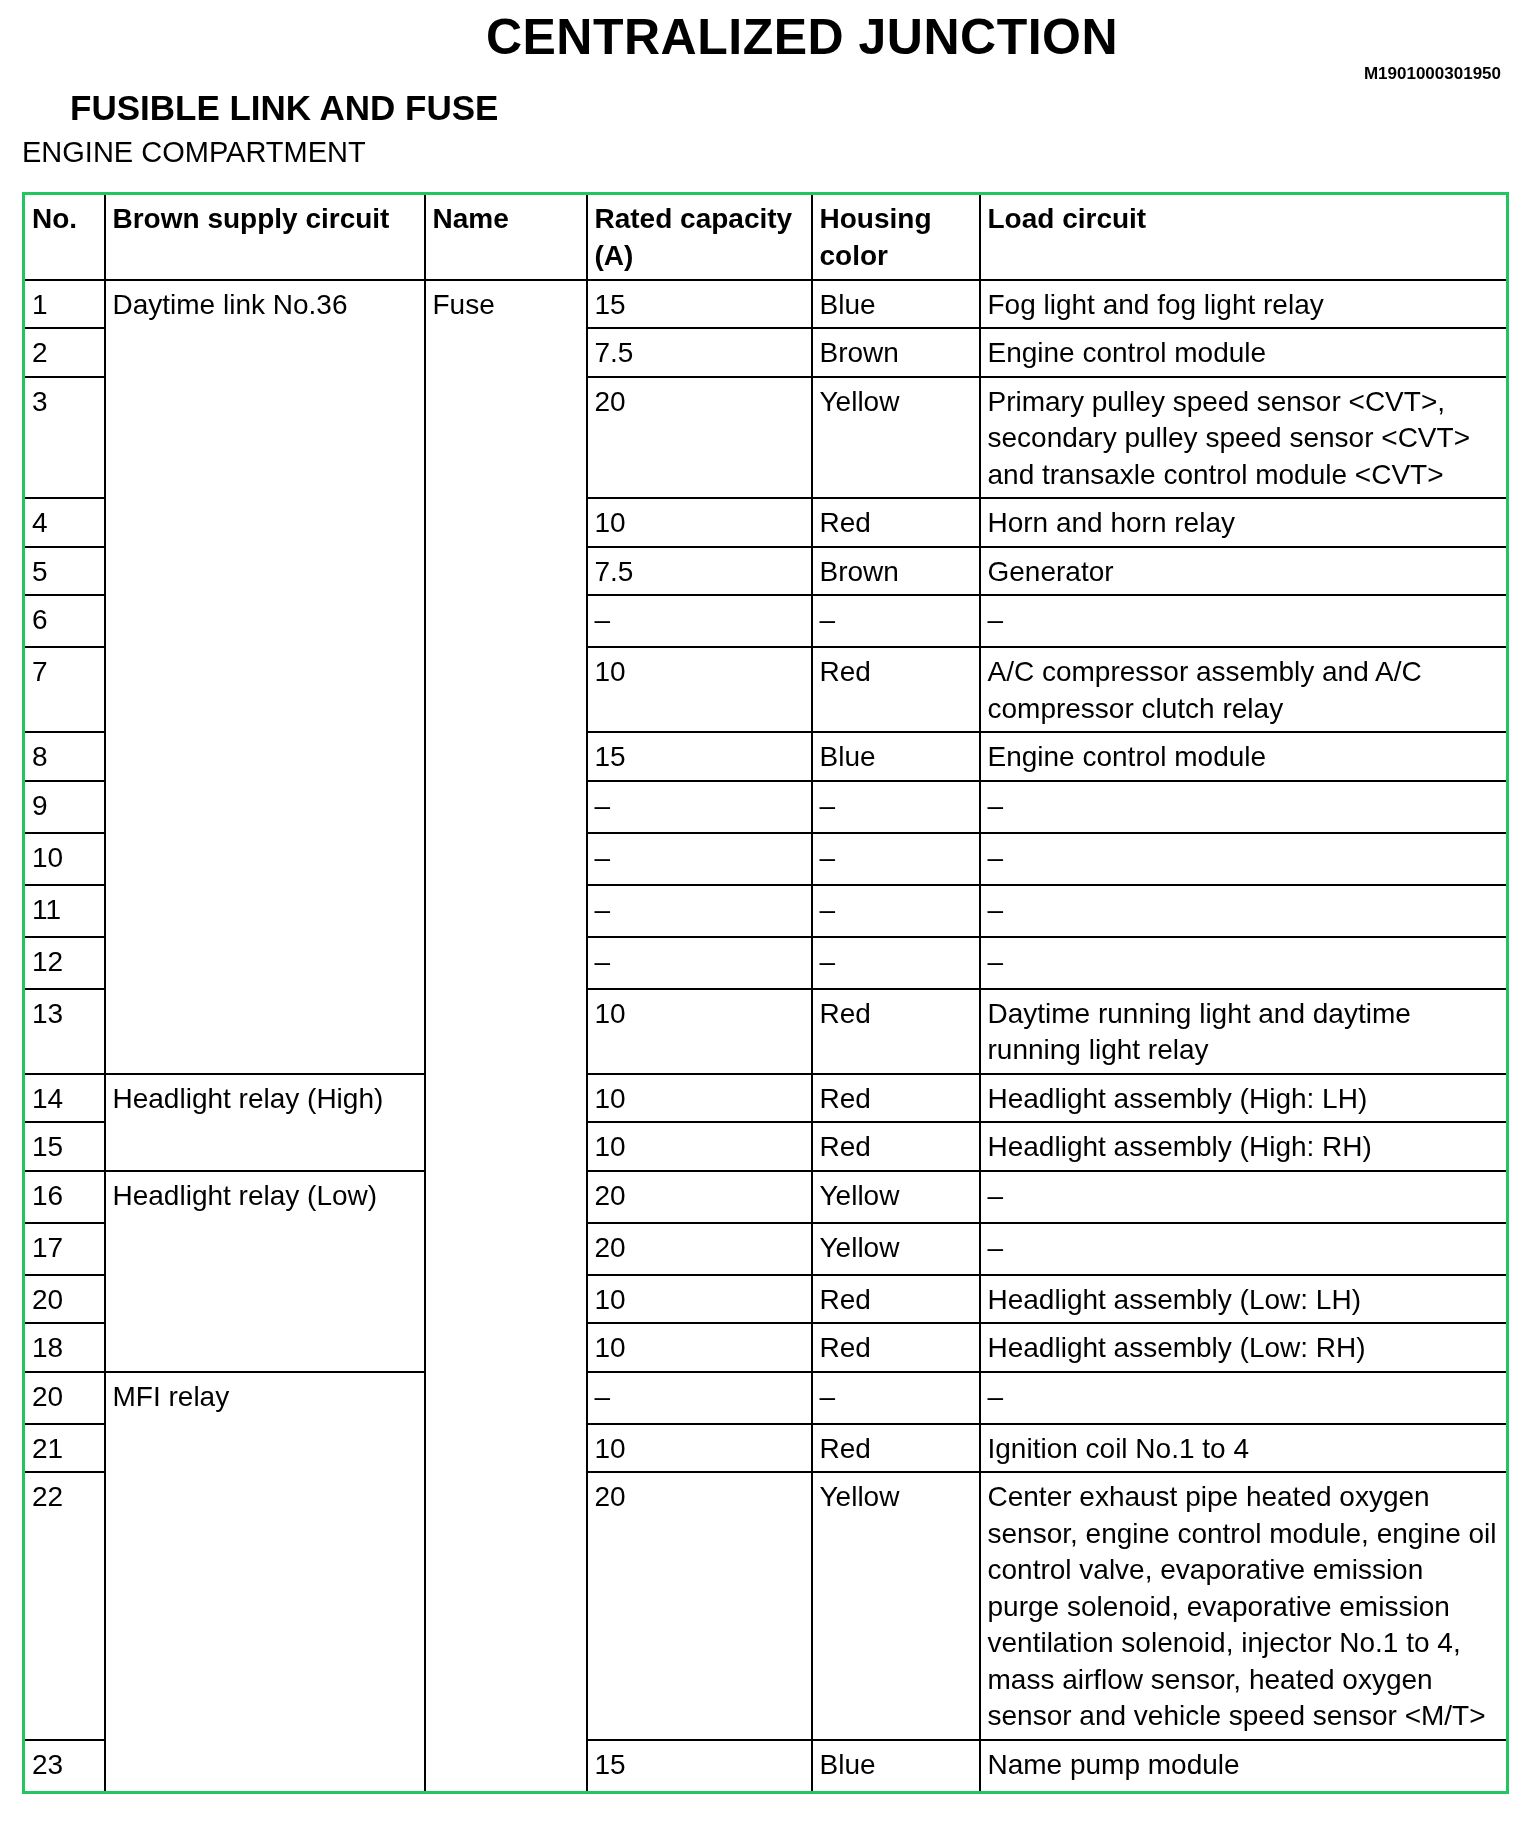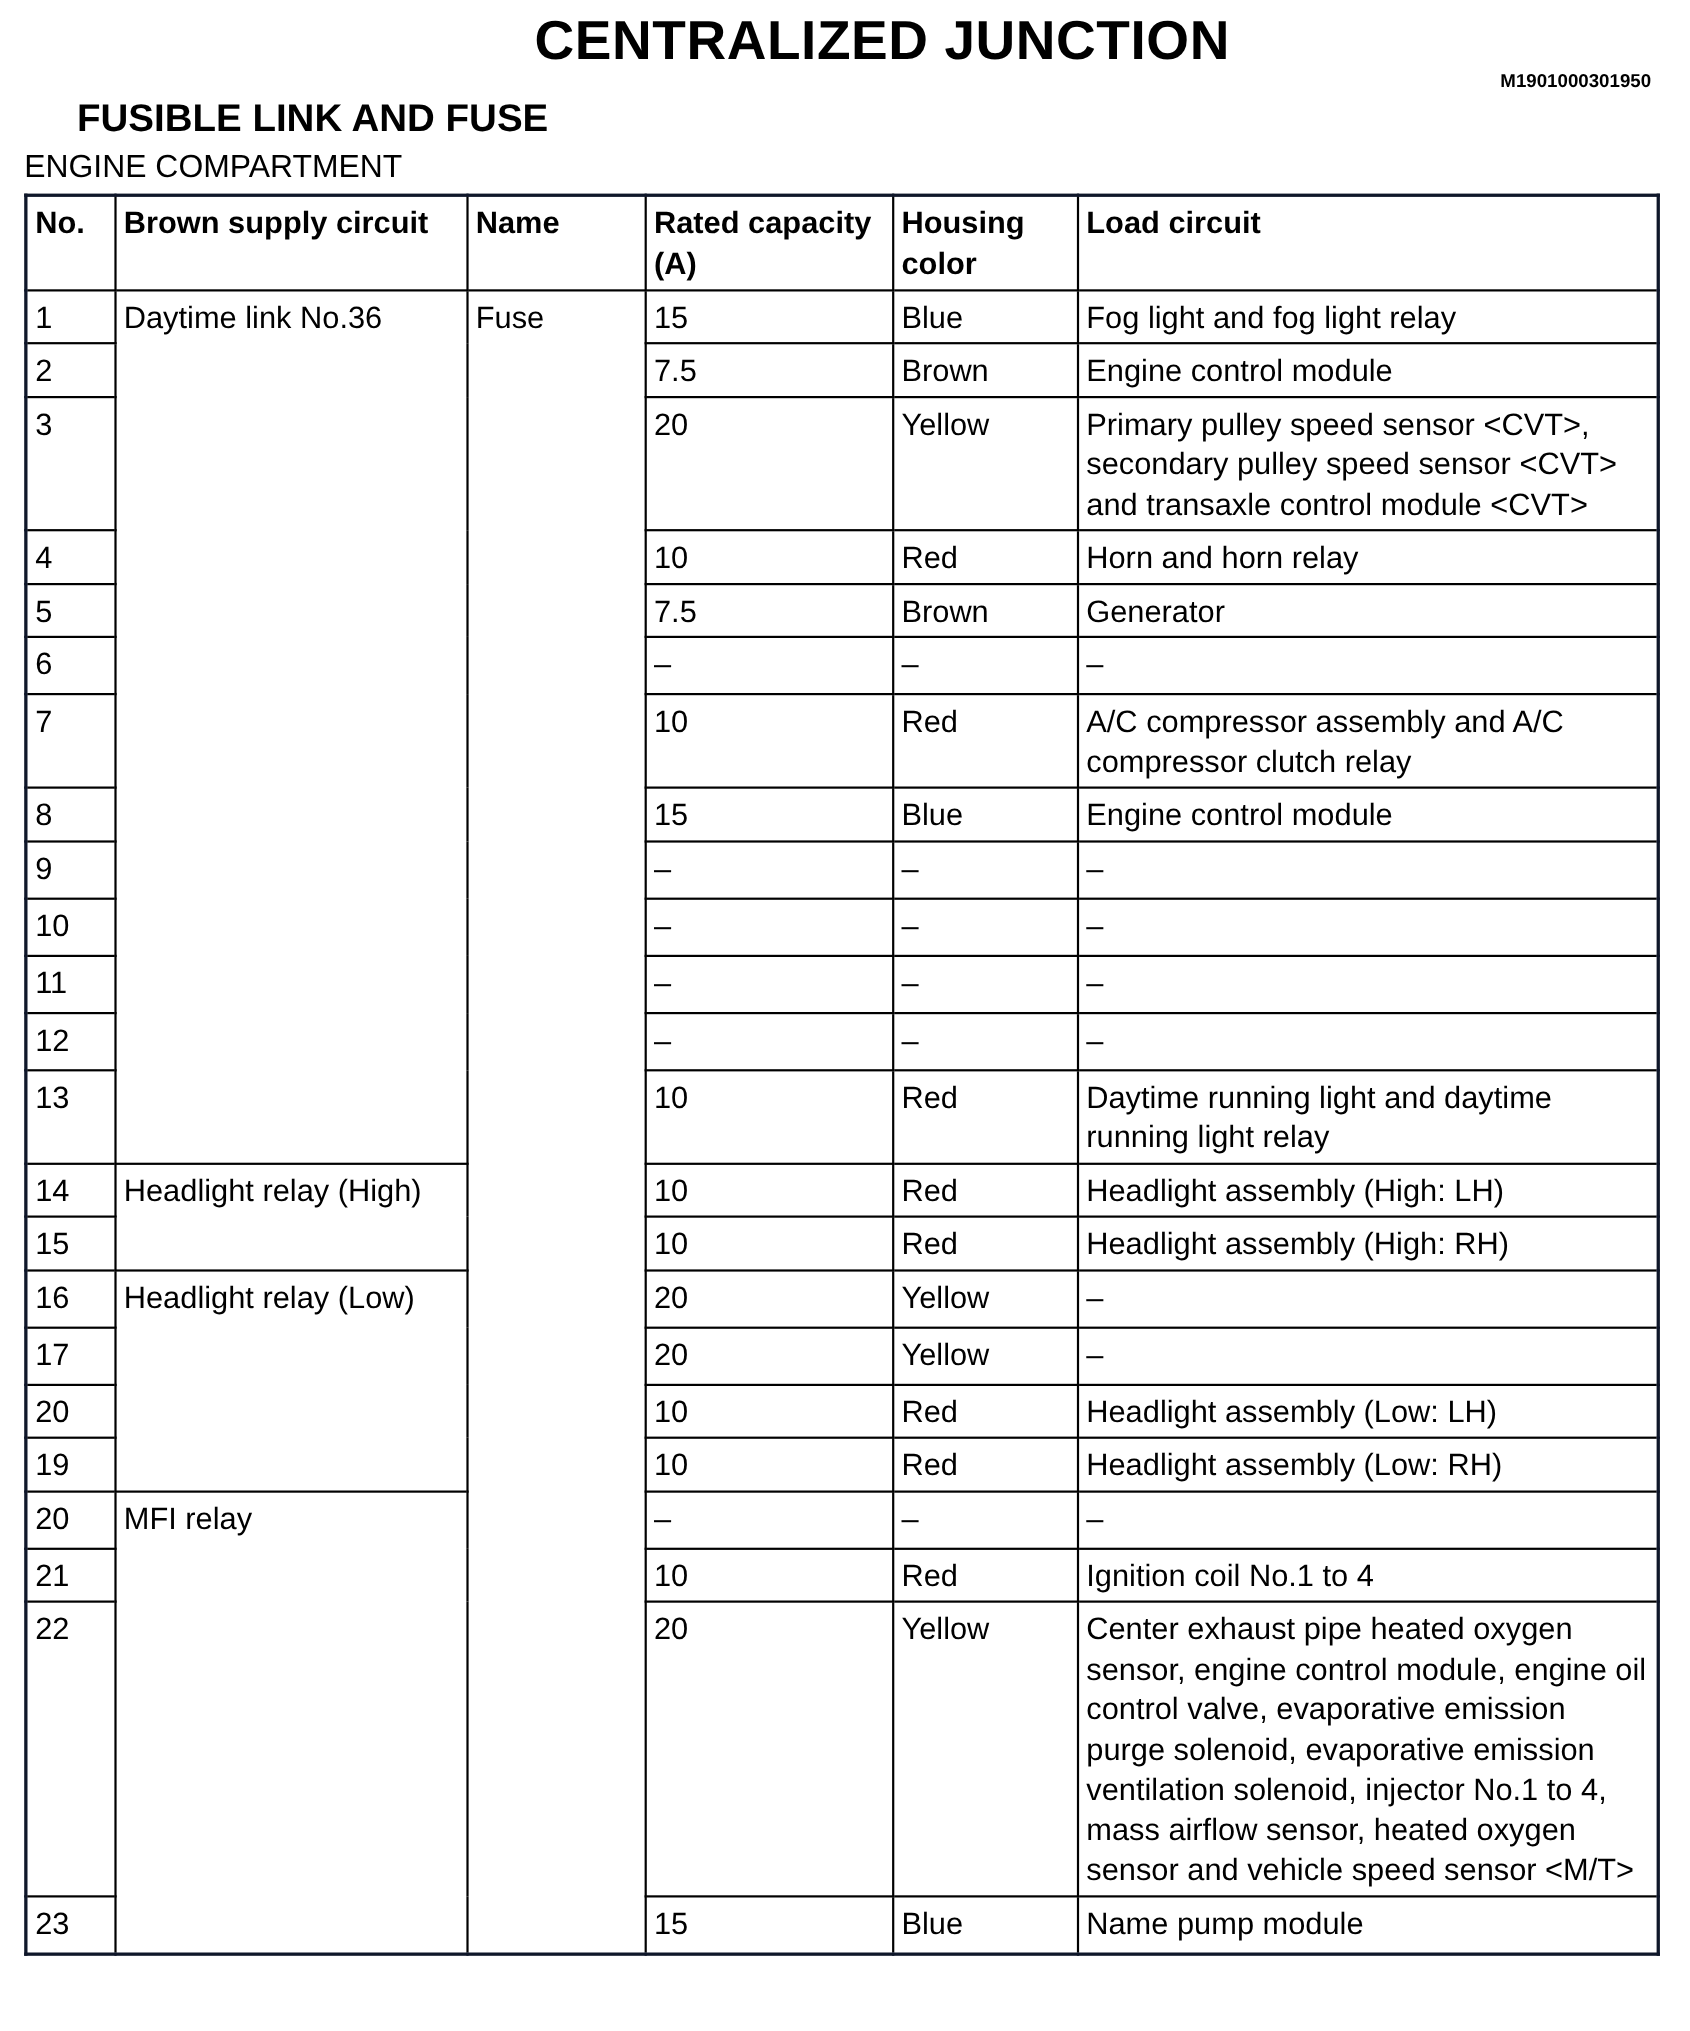--- a/index.html
+++ b/index.html
@@ -22,21 +22,21 @@
   }
   table.fuse {
     position: absolute; left: 22px; top: 176px; width: 1484px;
     border-collapse: collapse; table-layout: fixed; font-size: 28px; line-height: 36.5px;
   }
   table.fuse td, table.fuse th {
     border: 2px solid #000; vertical-align: top; padding: 6px 7px 4px 7px;
     text-align: left; font-weight: normal;
   }
   table.fuse th { font-weight: bold; }
-  table.fuse { border: 3px solid #0f172a; }
+  table.fuse { border: 3px solid #22c55e; margin-top: 16px; }
   col.c-no { width: 81px; }
   col.c-psc { width: 320px; }
   col.c-name { width: 162px; }
   col.c-rated { width: 225px; }
   col.c-color { width: 168px; }
   col.c-load { width: 528px; }
   tr.h-std td { height: 34px; }
   tr.h-dash td { height: 40px; }
 </style>
 </head>
@@ -192,21 +192,21 @@
     </tr>
 
     <tr class="h-std">
       <td>20</td>
       <td>10</td>
       <td>Red</td>
       <td>Headlight assembly (Low: LH)</td>
     </tr>
 
     <tr class="h-std">
-      <td>19</td>
+      <td>18</td>
       <td>10</td>
       <td>Red</td>
       <td>Headlight assembly (Low: RH)</td>
     </tr>
 
     <tr class="h-dash">
       <td>20</td>
       <td rowspan="4">MFI relay</td>
       <td>–</td>
       <td>–</td>

